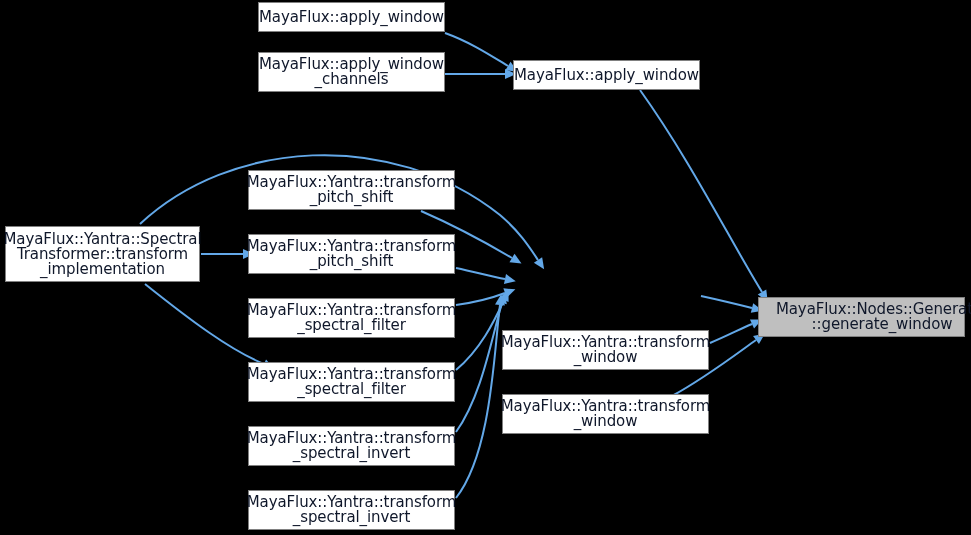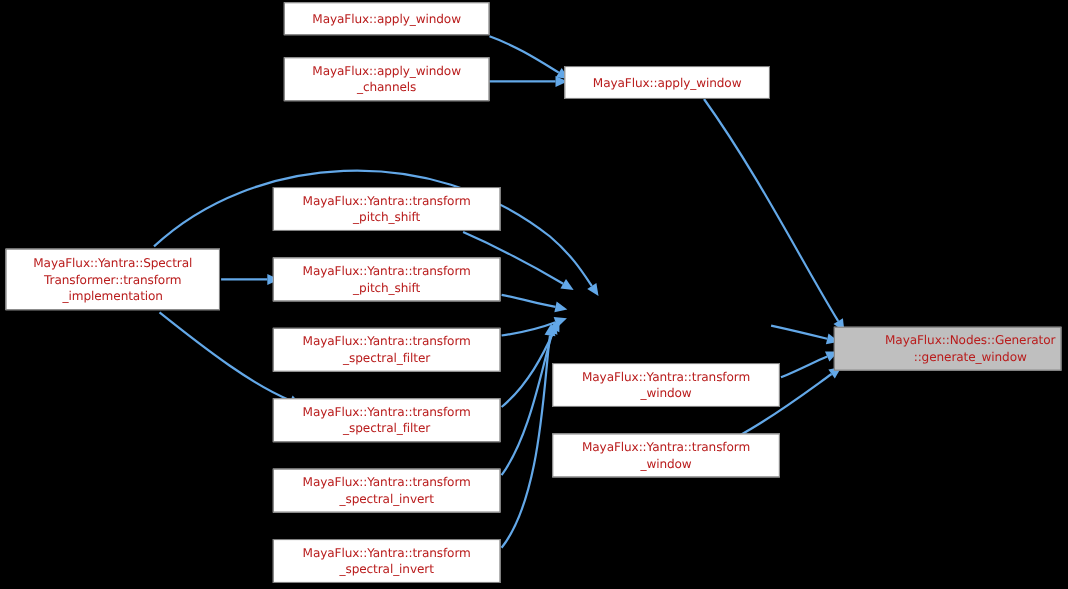--- a/index.html
+++ b/index.html
@@ -25,22 +25,22 @@
   }
   .node {
     position: absolute;
     box-sizing: border-box;
     display: flex;
     align-items: center;
     justify-content: center;
     text-align: center;
     border: 1px solid #808080;
     background: #ffffff;
-    color: #b91c1c;
-    font-size: 11px;
+    color: #0f172a;
+    font-size: 15px;
     line-height: 15px;
     letter-spacing: -0.1px;
     white-space: pre-line;
     z-index: 2;
   }
   .node.highlight {
     background: #bfbfbf;
     border: 1px solid #808080;
     padding-left: 41px;
   }

